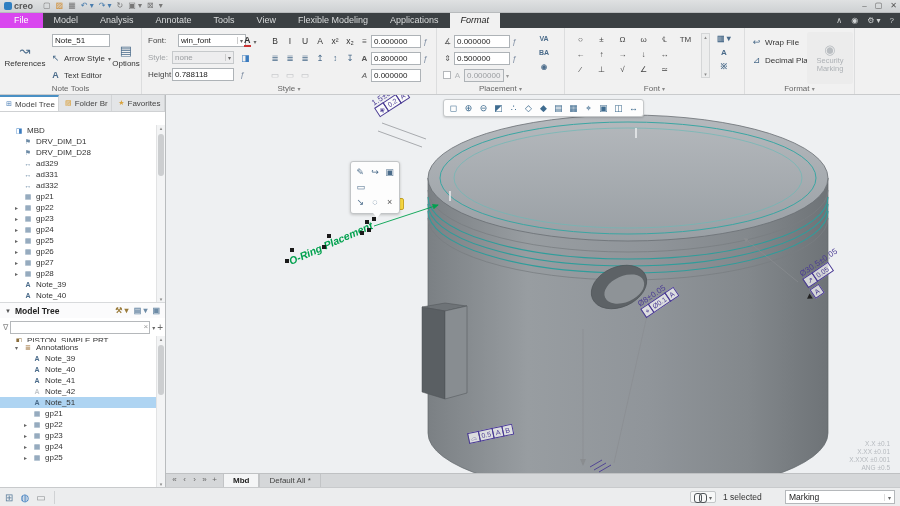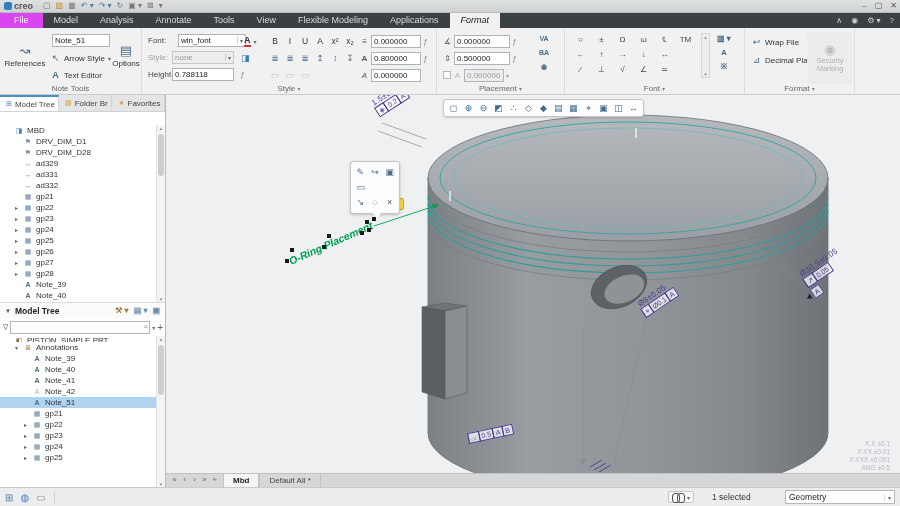--- a/index.html
+++ b/index.html
@@ -129,21 +129,21 @@
 .btab{padding:0 9px;font-size:8px;line-height:13px;color:#444;border-left:1px solid #c2c4c6;border-right:1px solid #c2c4c6;white-space:nowrap}
 .btab.active{background:#f4f5f6;font-weight:bold;color: #222}
 
 
 .statusbar{position:absolute;left:0;top:487px;width:900px;height:19px;background:#ecedee;border-top:1px solid #c8cacc;display:flex;align-items:center;padding:0 5px}
 .sicons{display:flex;gap:7px;align-items:center}
 .sicons span{font-size:10px;color:#8a8d90}
 .sicons span:nth-of-type(1){color:#5b7d9b}
 .sicons span:nth-of-type(2){color:#3a7bbf}
 .ssep{width:1px;height:13px;background:#d0d2d4;margin:0 8px}
-.sright{margin-left:auto;display:flex;align-items:center;gap:18px}
+.sright{margin-left:auto;display:flex;align-items:center;gap:7px}
 .binocbox{display:flex;align-items:center;gap:2px;border:1px solid #c3c6c8;background:#f7f8f8;padding:1px 3px;border-radius:2px}
 .binoc{position:relative;width:13px;height:8px}
 .binoc::before,.binoc::after{content:"";position:absolute;top:0;width:6px;height:8px;border:1.5px solid #4e5357;border-radius:3px}
 .binoc::before{left:0}.binoc::after{right:0}
 .scaret{font-size:6px;color:#666}
 .seltext{font-size:8.5px;color:#333;width:55px}
 .ssel{width:110px;height:14px;border:1px solid #b5b8bb;background:#fff;display:flex;align-items:center;padding:0 3px;font-size:8.5px;color:#222}
 .ssel .sc{margin-left:auto;font-size:6px;color:#666;border-left:1px solid #ddd;padding-left:3px}
 </style>
 </head>
@@ -779,19 +779,19 @@
         <span>▭</span>
       </div>
     <div class="ssep"></div>
     <div class="sright">
       <div class="binocbox">
         <span class="binoc"></span>
         <span class="scaret">▾</span>
       </div>
       <span class="seltext">1 selected</span>
       <div class="ssel">
-        <span>Geometry</span>
+        <span>Marking</span>
         <span class="sc">▾</span>
       </div>
     </div>
   </div>
 
 </div>
 
 </body></html>

